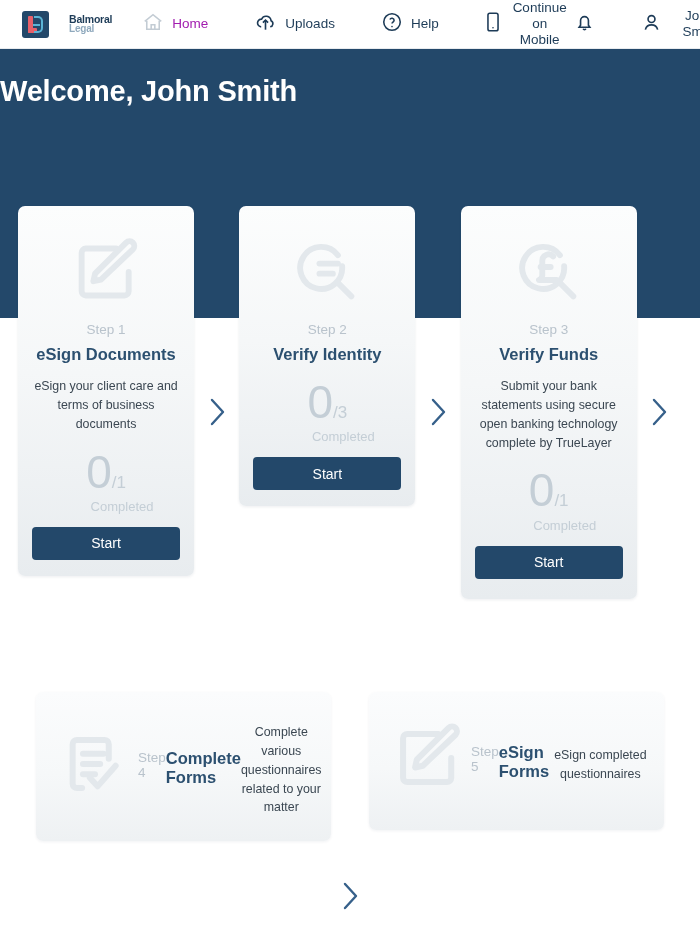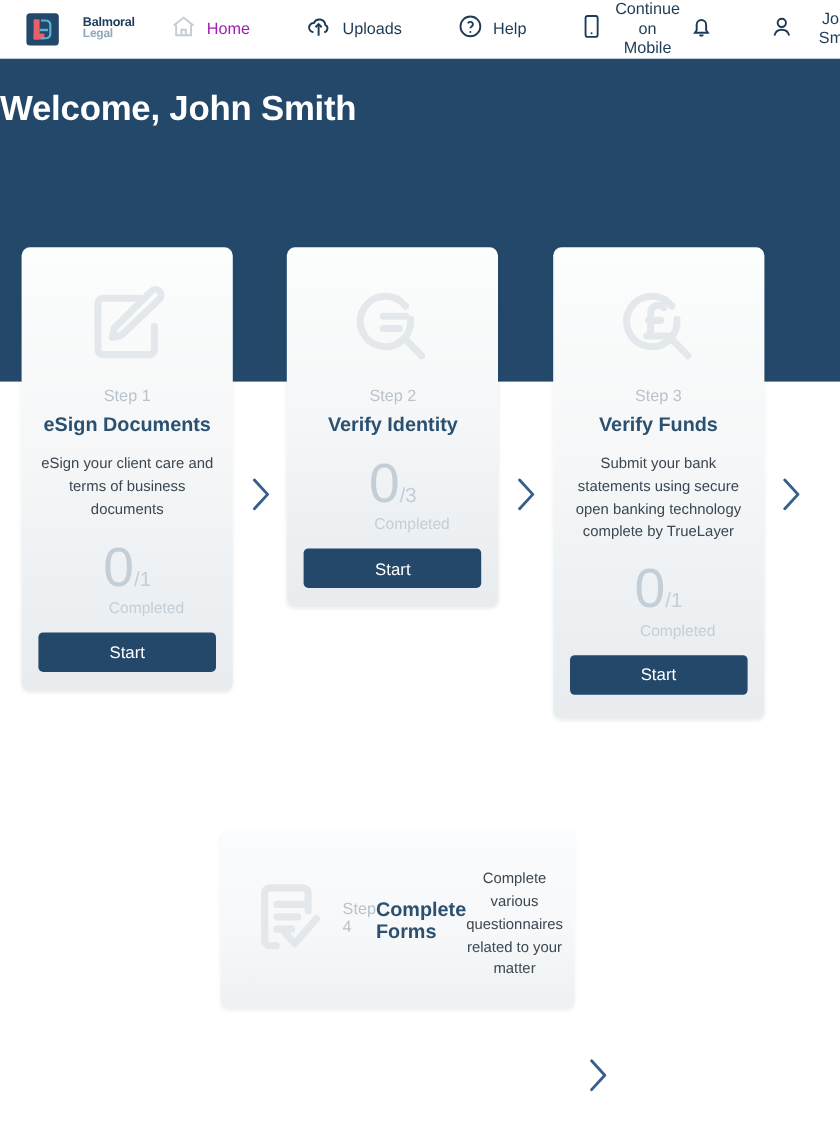--- a/index.html
+++ b/index.html
@@ -399,14 +399,25 @@
     <div class="card-title">Complete Forms</div>
     <div class="card-desc">Complete various questionnaires related to your matter</div>
   </div>
 
   <div class="chev2">
     <svg width="20" height="32" viewBox="0 0 20 32">
         <path d="M5 4l11 12L5 28"></path>
       </svg>
   </div>
 
+  <div class="card-wide">
+    <div class="card-icon">
+      <svg width="86" height="86" viewBox="0 0 100 100">
+        <path d="M62 22H26a5 5 0 0 0-5 5v46a5 5 0 0 0 5 5h46a5 5 0 0 0 5-5V50"></path>
+        <path d="M44 59l-9 2 2-9 37-37a5.5 5.5 0 0 1 8 8L44 59Z"></path>
+      </svg>
+    </div>
+    <div class="step-label">Step 5</div>
+    <div class="card-title">eSign Forms</div>
+    <div class="card-desc">eSign completed questionnaires</div>
+  </div>
 
 </div>
 
 </body></html>

